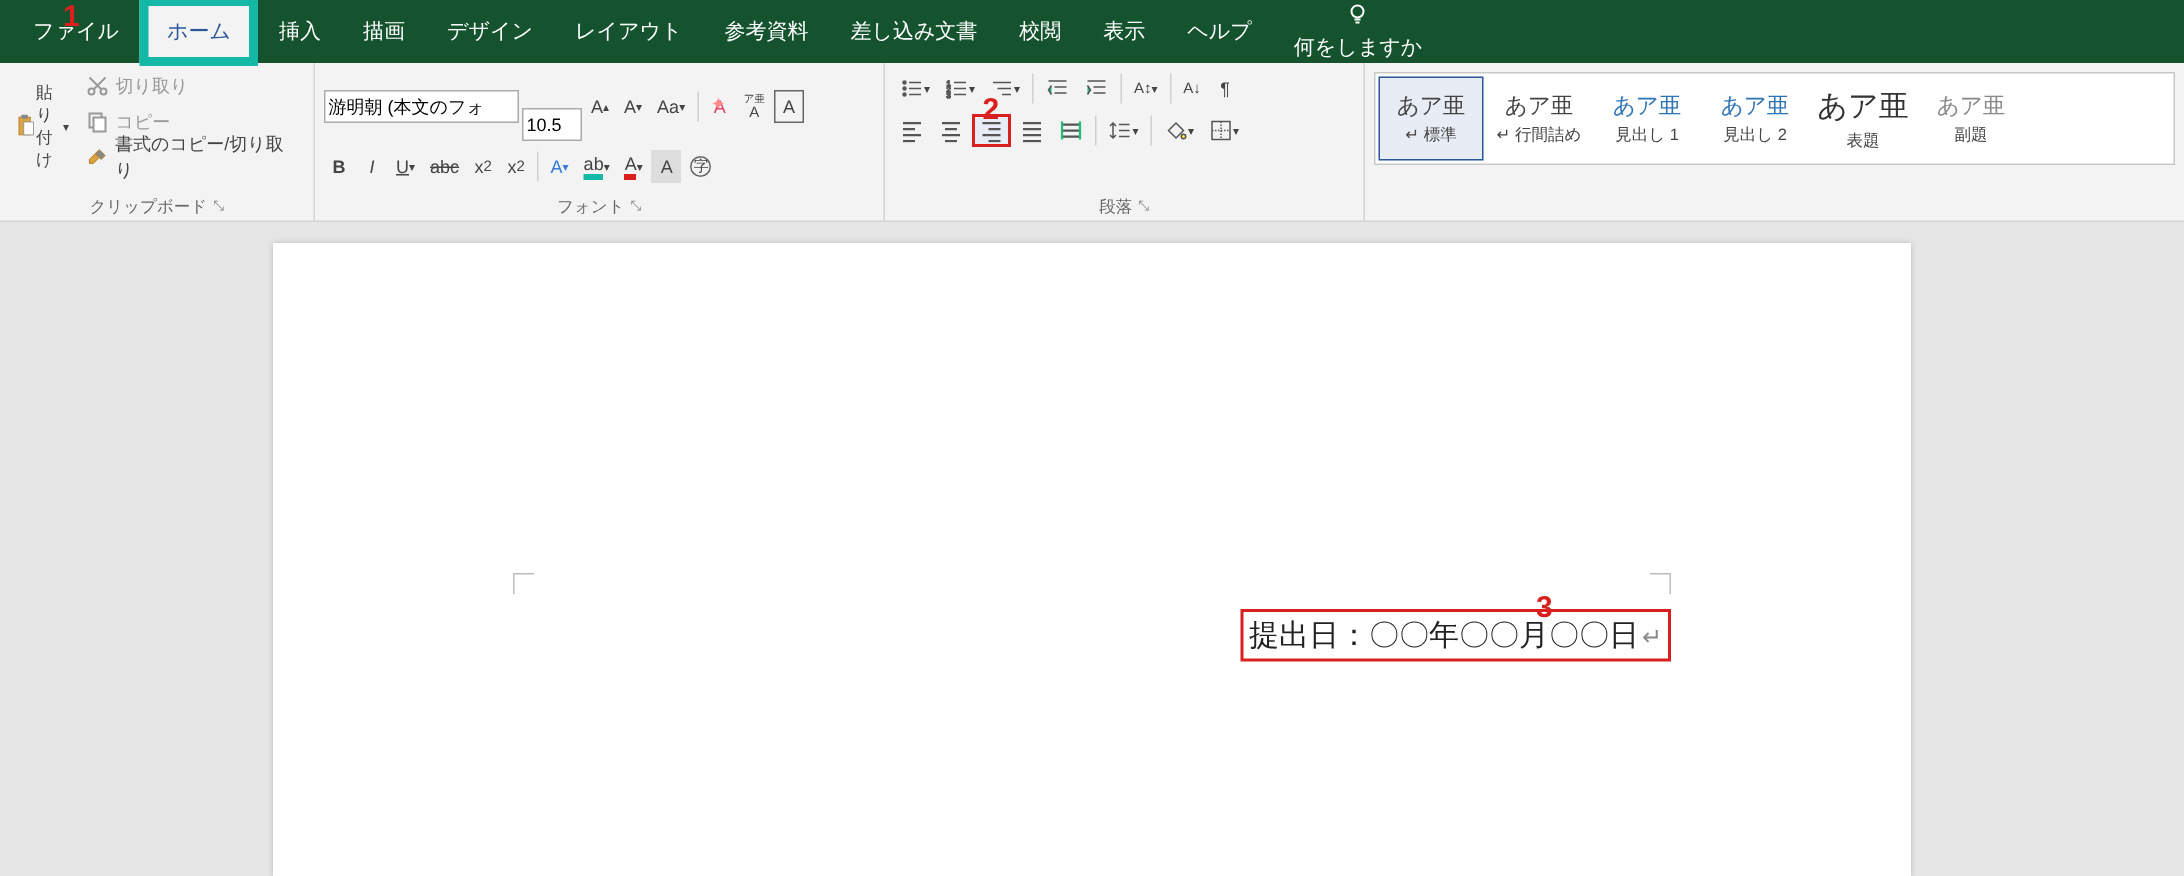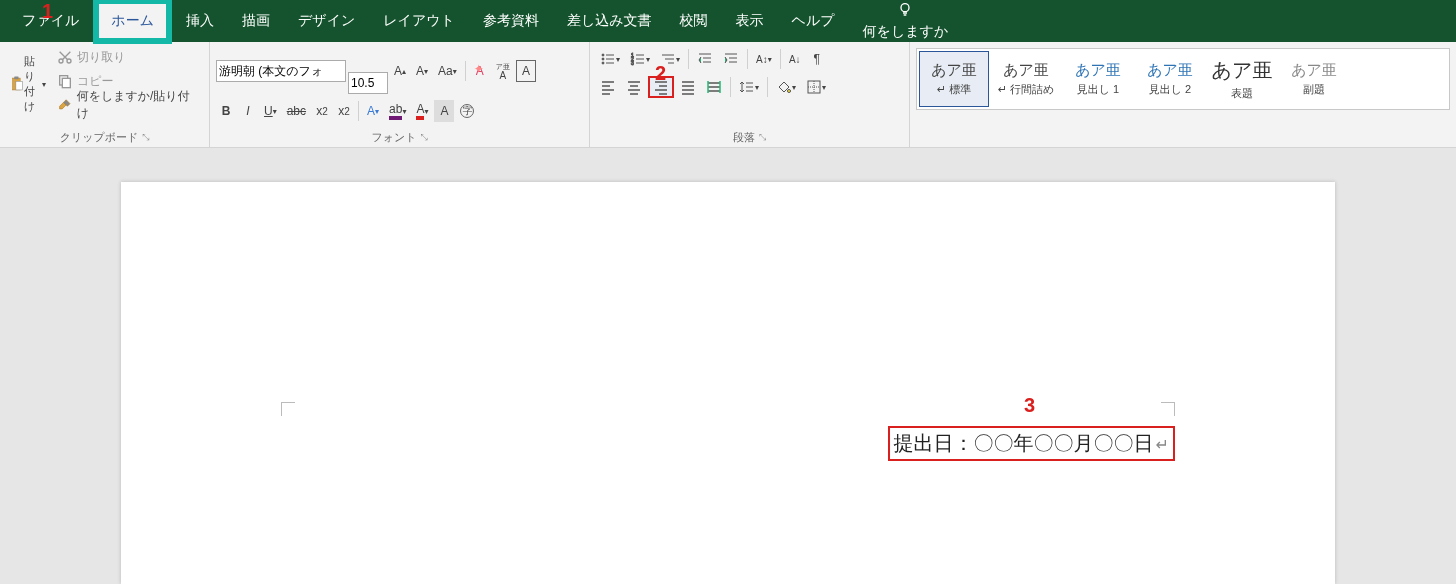--- a/index.html
+++ b/index.html
@@ -25,21 +25,21 @@
 .sep { width:1px; height:20px; background:#d0d0d0; margin:0 2px;}
 
 .styles-gallery { display:flex; gap:2px; padding:2px; border:1px solid #c8c8c8; background:#fff; }
 .style-item { width:70px; height:56px; display:flex; flex-direction:column; align-items:center; justify-content:center; font-size:11px; color:#444; border:1px solid transparent; cursor:pointer; }
 .style-item.selected { border:1px solid #2b579a; background:#e8edf5; }
 .style-sample { font-family:"Yu Mincho","MS Mincho",serif; font-size:15px; margin-bottom:2px; }
 .style-title .style-sample { font-size:20px; color:#333; }
 .style-heading .style-sample { color:#2e74b5; }
 
 .doc-area { position:absolute; top:148px; left:0; right:0; bottom:0; display:flex; justify-content:center; }
-.page { background:#fff; width:1214px; margin-top:34px; position:relative; box-shadow:0 0 4px rgba(0,0,0,0.2); min-height:400px; }
+.page { background:#fff; width:1092px; margin-top:14px; position:relative; box-shadow:0 0 4px rgba(0,0,0,0.2); min-height:400px; }
 .margin-mark { position:absolute; width:14px; height:14px; }
 .margin-mark.tl { top:220px; left:160px; border-top:1px solid #bbb; border-left:1px solid #bbb;}
 .margin-mark.tr { top:220px; right:160px; border-top:1px solid #bbb; border-right:1px solid #bbb;}
 .doc-text { position:absolute; top:244px; right:160px; font-family:"Yu Mincho","MS Mincho",serif; font-size:20px; color:#222; border:2px solid #d9201e; padding:2px 4px; }
 .pilcrow { color:#888; font-size:16px; margin-left:2px;}
 
 .annotation { position:absolute; color:#d9201e; font-weight:bold; font-size:20px; font-family:Arial; z-index:10; }
 .ann1 { top:0px; left:42px; }
 .ann2 { top:62px; left:655px; }
 .ann3 { top:394px; left:1024px; }
@@ -102,21 +102,21 @@
               <rect x="4" y="4" width="12" height="14"></rect>
               <rect x="8" y="8" width="12" height="14" fill="#fff"></rect>
             </svg>
           <span style="margin-left:4px">コピー</span>
         </div>
         <div class="btn" style="justify-content:flex-start;width:150px">
           <svg class="icon-svg" viewBox="0 0 24 24" stroke="#b07d2a" fill="#d9a441" stroke-width="1">
               <path d="M4 14l6-6 4 4-6 6H4v-4z"></path>
               <path d="M14 4l6 6-4 4-6-6z" fill="#888"></path>
             </svg>
-          <span style="margin-left:4px">何をしますか/貼り付け</span>
+          <span style="margin-left:4px">書式のコピー/切り取り</span>
         </div>
       </div>
     </div>
     <div class="group-label">
         <span>クリップボード</span>
         <span class="dlaunch">⤡</span>
       </div>
   </div>
 
   <div class="group" style="width:380px">
@@ -149,21 +149,21 @@
             <span style="font-size:8px">▾</span>
           </div>
         <div class="btn">
             <span style="text-decoration:line-through">abc</span>
           </div>
         <div class="btn">x<sub>2</sub></div>
         <div class="btn">x<sup>2</sup></div>
         <div class="sep"></div>
         <div class="btn" style="color:#3a7bd5">A<span style="font-size:8px">▾</span></div>
         <div class="btn">
-            <span style="border-bottom:4px solid #701a75">ab</span>
+            <span style="border-bottom:4px solid #14b8a6">ab</span>
             <span style="font-size:8px">▾</span>
           </div>
         <div class="btn">
             <span style="border-bottom:4px solid #d9201e">A</span>
             <span style="font-size:8px">▾</span>
           </div>
         <div class="btn" style="background:#ddd;padding:0 4px">A</div>
         <div class="btn">
             <span style="border:1px solid #666;border-radius:50%;width:14px;height:14px;display:inline-flex;align-items:center;justify-content:center;font-size:10px">字</span>
           </div>

